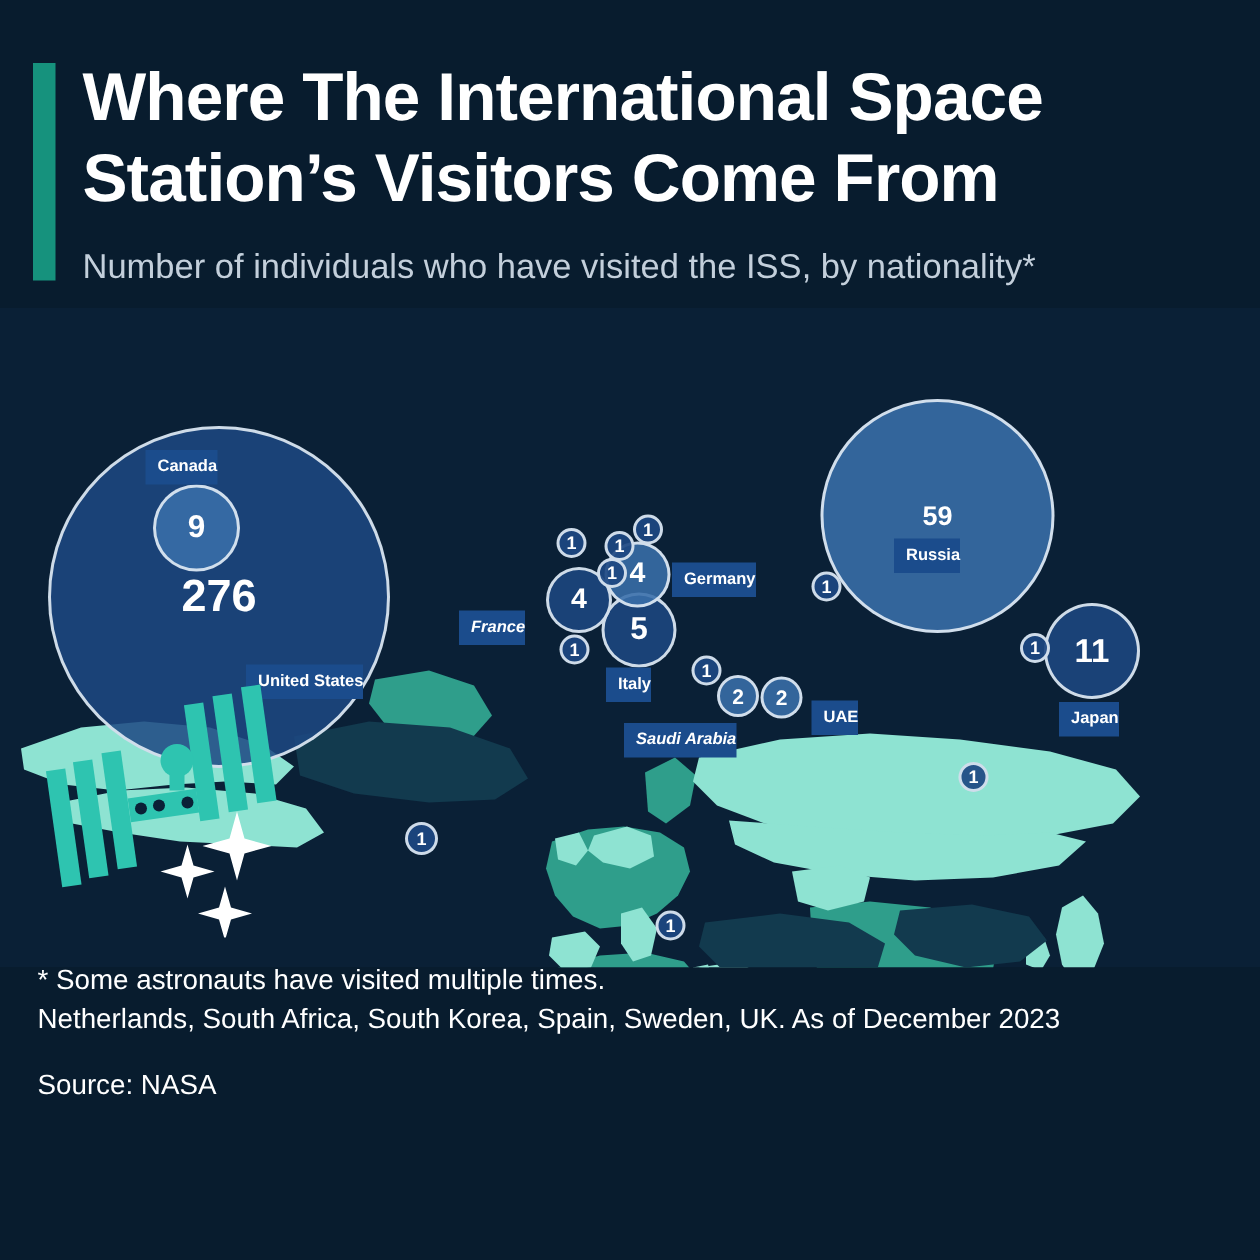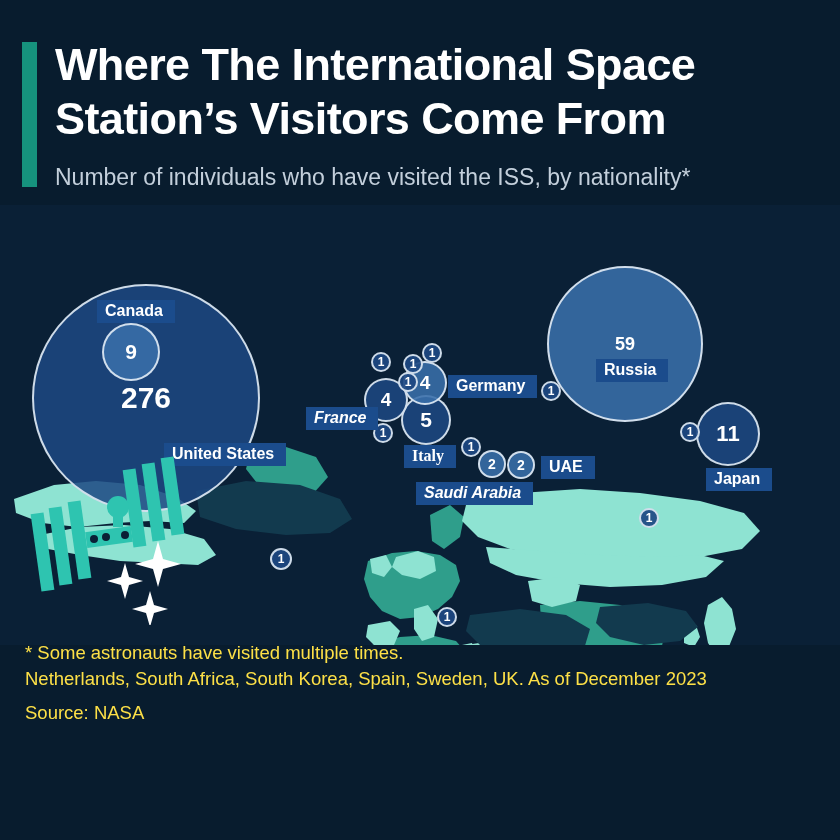--- a/index.html
+++ b/index.html
@@ -40,33 +40,33 @@
     border:2px solid rgba(226,236,245,0.9);
     box-sizing:border-box;
   }
   .bubble.big   { background:rgba(29,72,130,0.86); }
   .bubble.mid   { background:rgba(57,110,170,0.88); }
   .bubble.small { background:rgba(29,72,130,0.92); }
 
   
   .clabel {
     position:absolute; background:#1b4c8c; color:#ffffff;
-    font-size:16px; font-weight:bold; padding:3px 12px 4px 8px;
+    font-size:11px; font-weight:bold; padding:3px 0 4px 8px;
     white-space:nowrap; line-height:16px;
   }
 
   
   .iss { position:absolute; left:30px; top:455px; width:180px; height:170px; }
 
   
   .notes {
     position:absolute; left:25px; top:640px; width:800px;
-    color:#fde047; font-size:18.5px; line-height:26px;
-  }
-  .notes .src { margin-top:8px; }
+    color:#ffffff; font-size:18.5px; line-height:26px;
+  }
+  .notes .src { margin-top:18px; }
 
   
   .footer { position:absolute; left:0; top:760px; width:840px; height:80px; }
 </style>
 </head>
 <body>
 
 <div id="root">
 
   <div class="header">
@@ -200,23 +200,23 @@
       <div class="bubble small" style="left: 639px; top: 508px; width: 20px; height: 20px; font-size: 12px;">
         <span>1</span>
       </div>
     </div>
 
   <div id="label-layer">
       <div class="clabel" style="left: 97px; top: 300px;">Canada</div>
       <div class="clabel" style="left: 164px; top: 443px;">United States</div>
       <div class="clabel" style="left: 306px; top: 407px; font-style: italic;">France</div>
       <div class="clabel" style="left: 448px; top: 375px;">Germany</div>
-      <div class="clabel" style="left: 404px; top: 445px; font-family: Liberation Serif, serif;">Italy</div>
+      <div class="clabel" style="left: 404px; top: 445px;">Italy</div>
       <div class="clabel" style="left: 416px; top: 482px; font-style: italic;">Saudi Arabia</div>
-      <div class="clabel" style="left: 541px; top: 456px;">UAE</div>
+      <div class="clabel" style="left: 541px; top: 467px;">UAE</div>
       <div class="clabel" style="left: 596px; top: 359px;">Russia</div>
       <div class="clabel" style="left: 706px; top: 468px;">Japan</div>
     </div>
 
   <svg class="iss" viewBox="0 0 180 170">
     <g fill="#2ec4b0">
       <rect x="6" y="58" width="13" height="78" transform="rotate(-8 12 97)"></rect>
       <rect x="24" y="52" width="13" height="78" transform="rotate(-8 30 91)"></rect>
       <rect x="43" y="46" width="13" height="78" transform="rotate(-8 49 85)"></rect>
       <rect x="98" y="14" width="13" height="78" transform="rotate(-8 104 53)"></rect>

